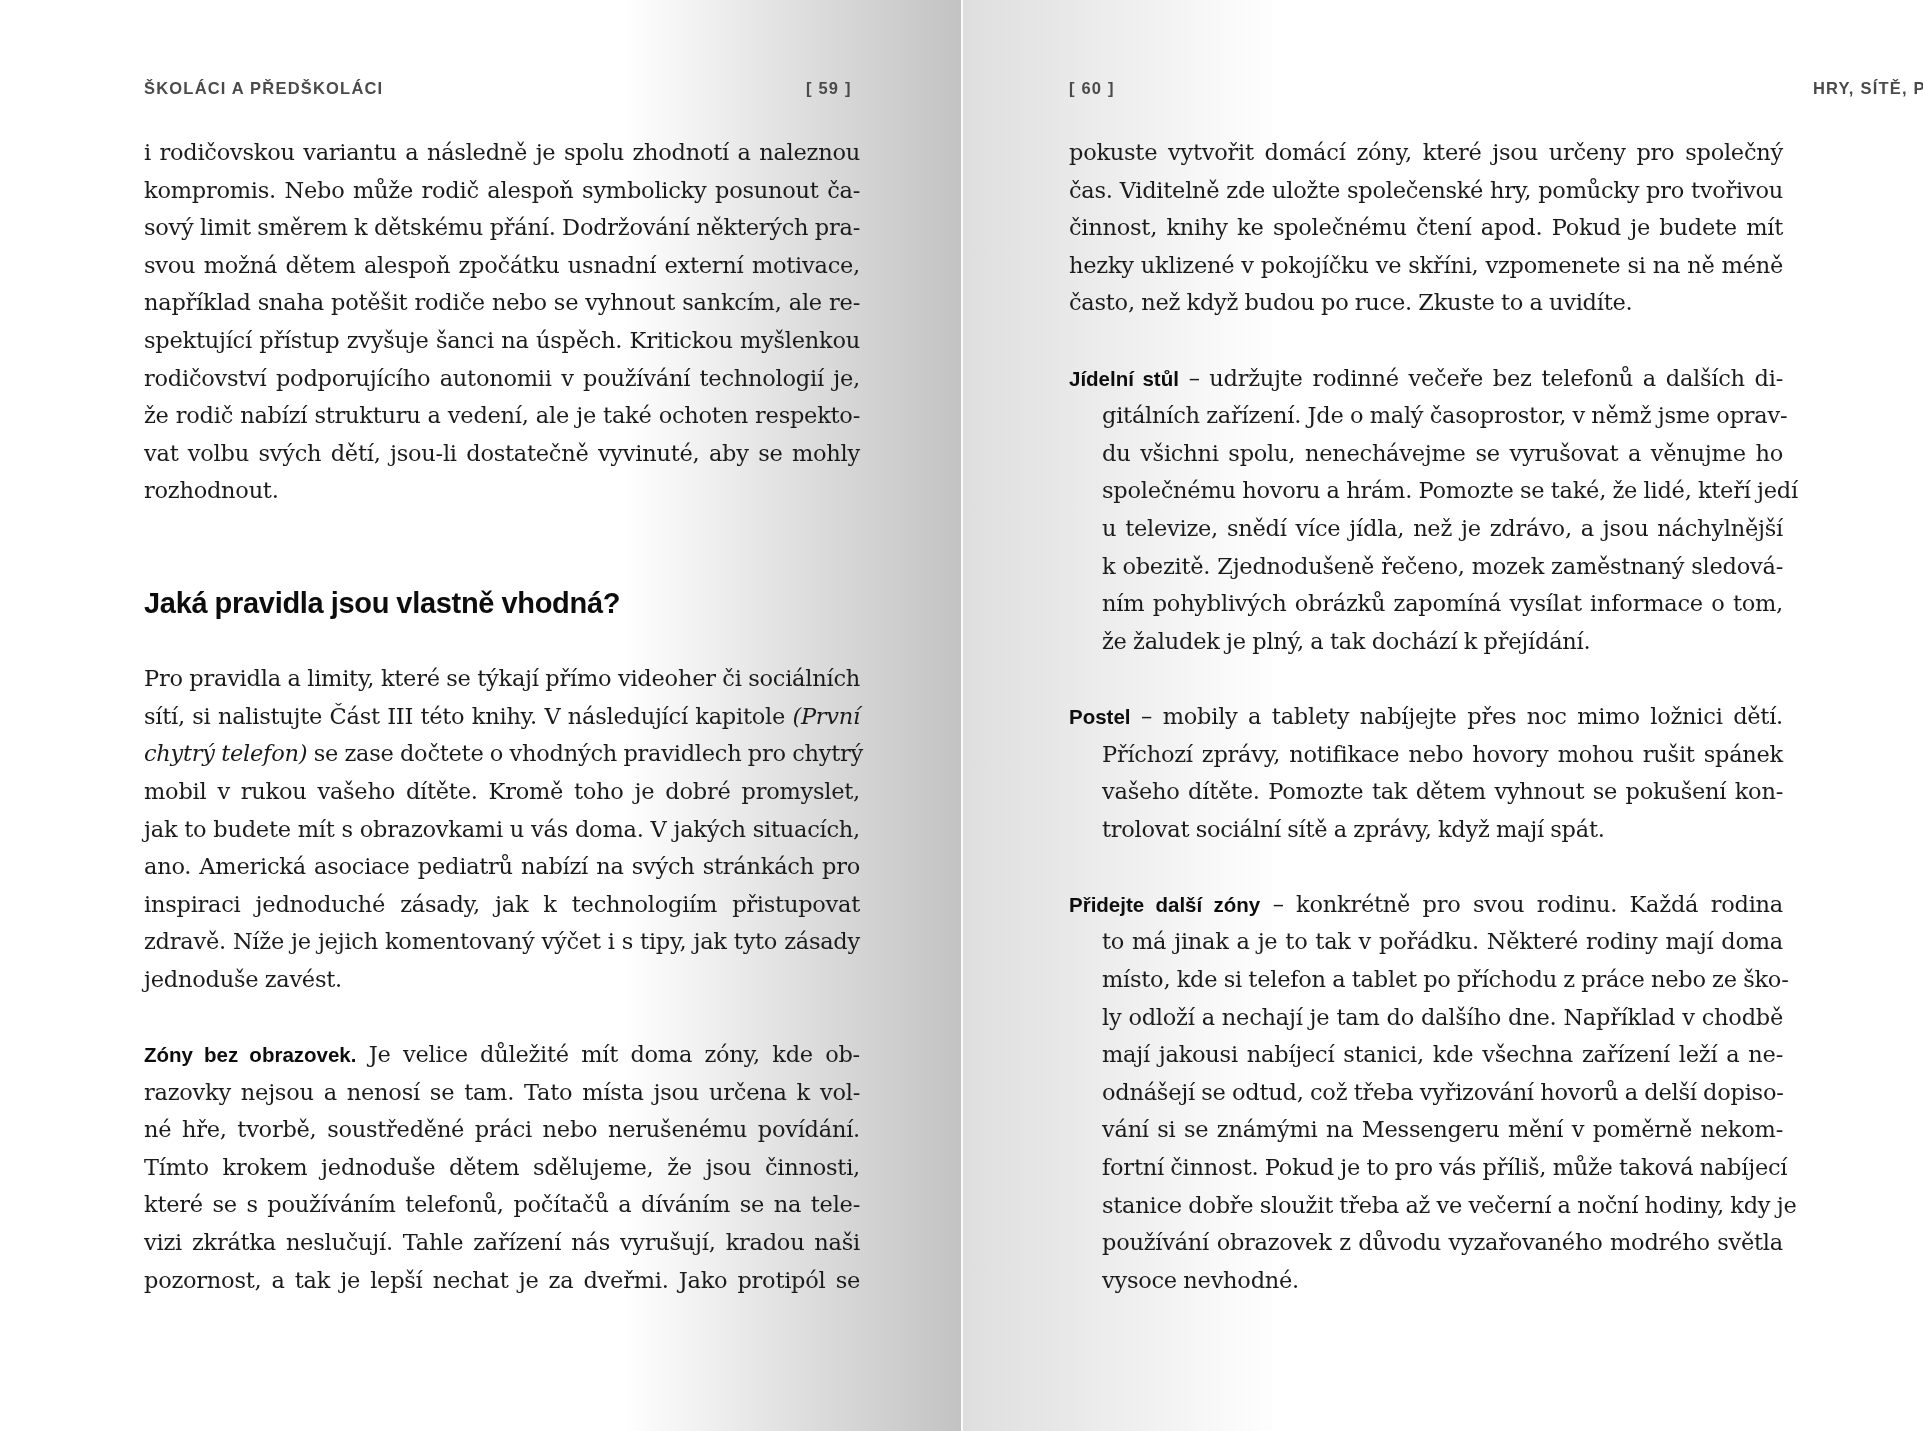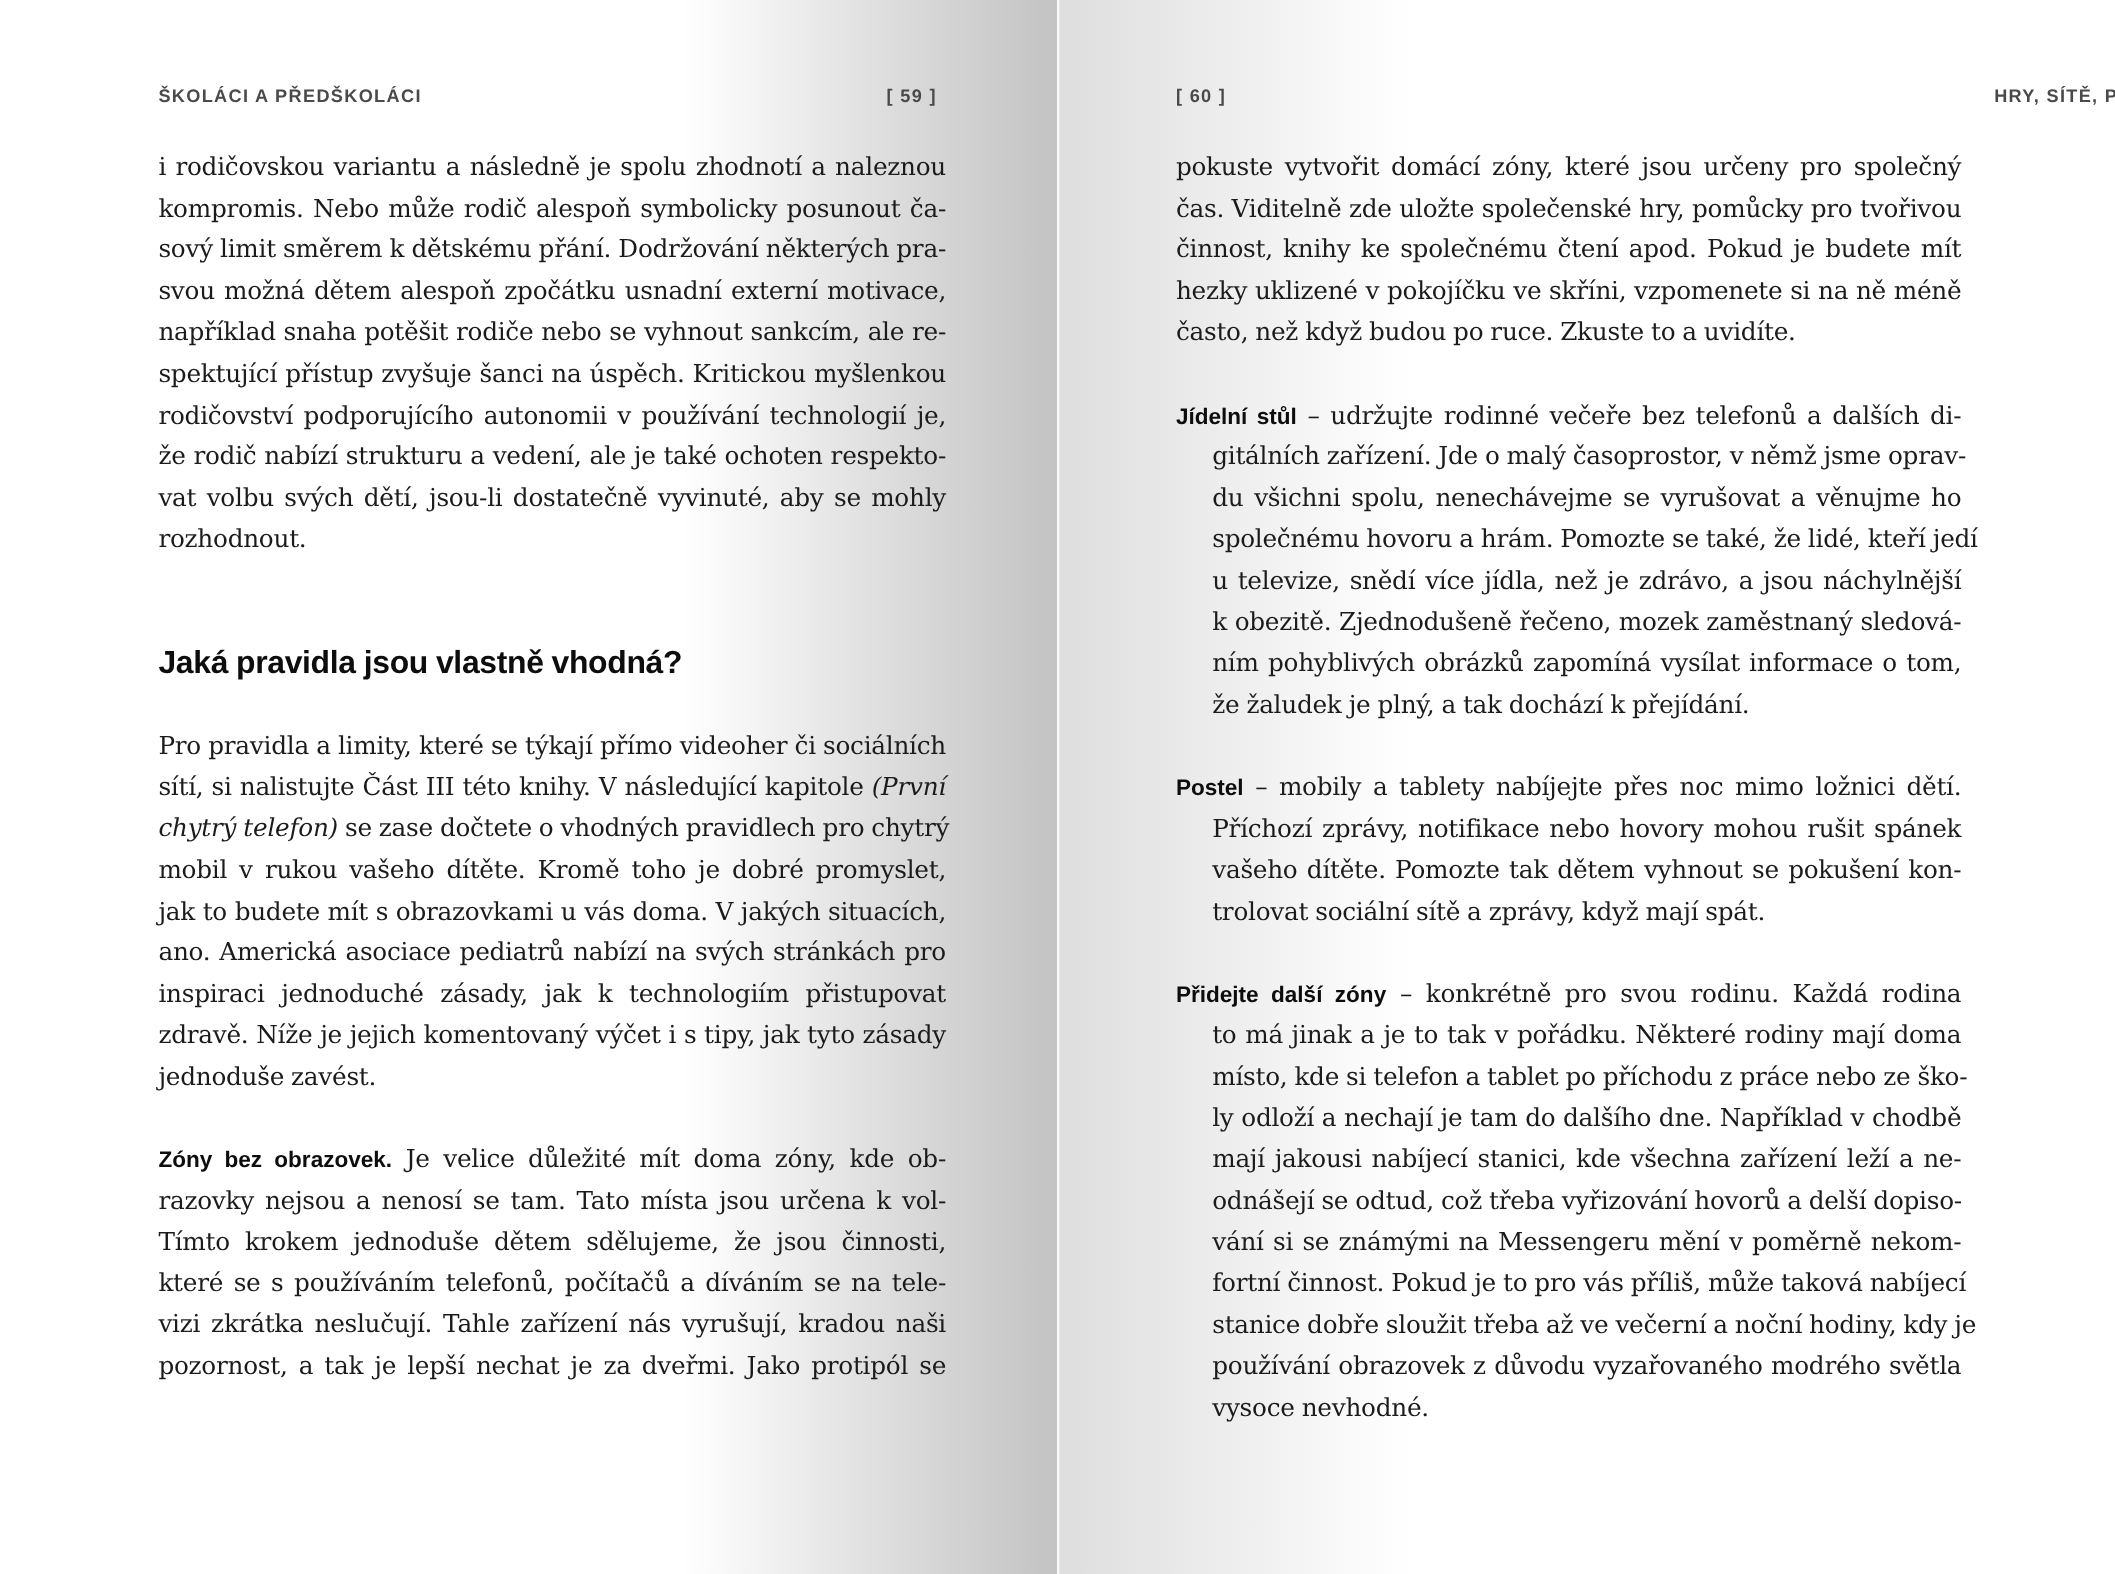--- a/index.html
+++ b/index.html
@@ -133,20 +133,21 @@
       <span class="line">inspiraci jednoduché zásady, jak k technologiím přistupovat</span>
       <span class="line">zdravě. Níže je jejich komentovaný výčet i s tipy, jak tyto zásady</span>
       <span class="line last">jednoduše zavést.</span>
     </div>
 
     <div class="gap"></div>
 
     <div>
       <span class="line"><span class="term">Zóny bez obrazovek.</span><span> Je velice důležité mít doma zóny, kde ob-</span></span>
       <span class="line">razovky nejsou a nenosí se tam. Tato místa jsou určena k vol-</span>
+      <span class="line">né hře, tvorbě, soustředěné práci nebo nerušenému povídání.</span>
       <span class="line">Tímto krokem jednoduše dětem sdělujeme, že jsou činnosti,</span>
       <span class="line">které se s používáním telefonů, počítačů a díváním se na tele-</span>
       <span class="line">vizi zkrátka neslučují. Tahle zařízení nás vyrušují, kradou naši</span>
       <span class="line">pozornost, a tak je lepší nechat je za dveřmi. Jako protipól se</span>
     </div>
   </div>
 </div>
 
 <div class="spine"></div>
 

